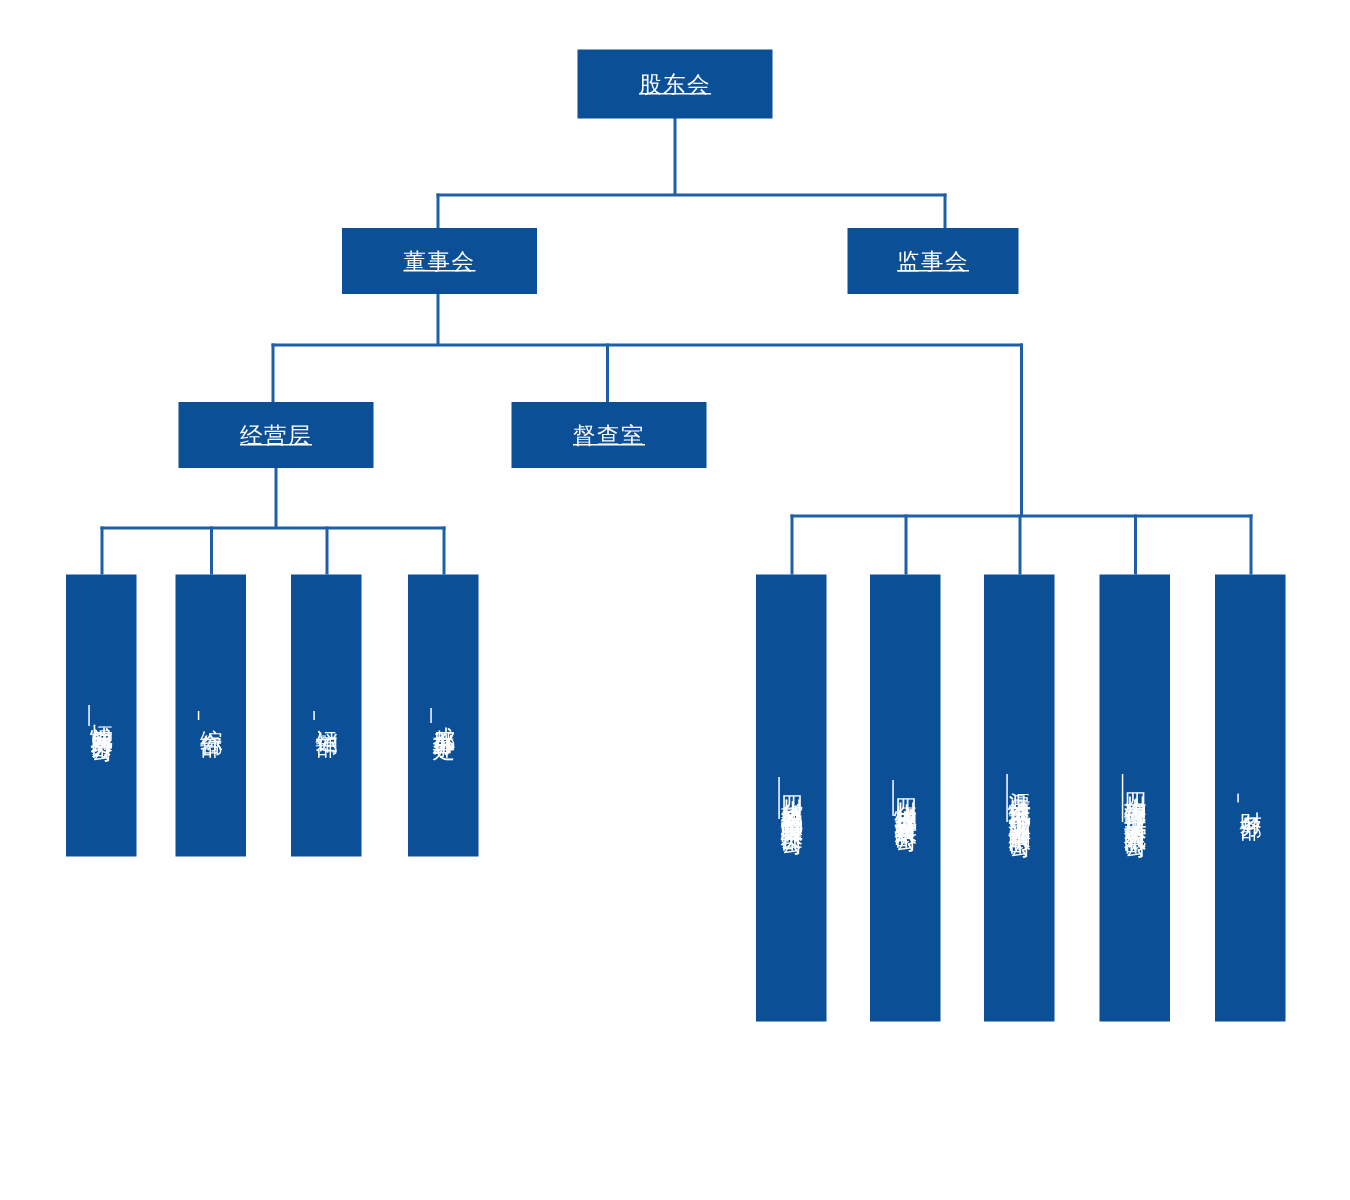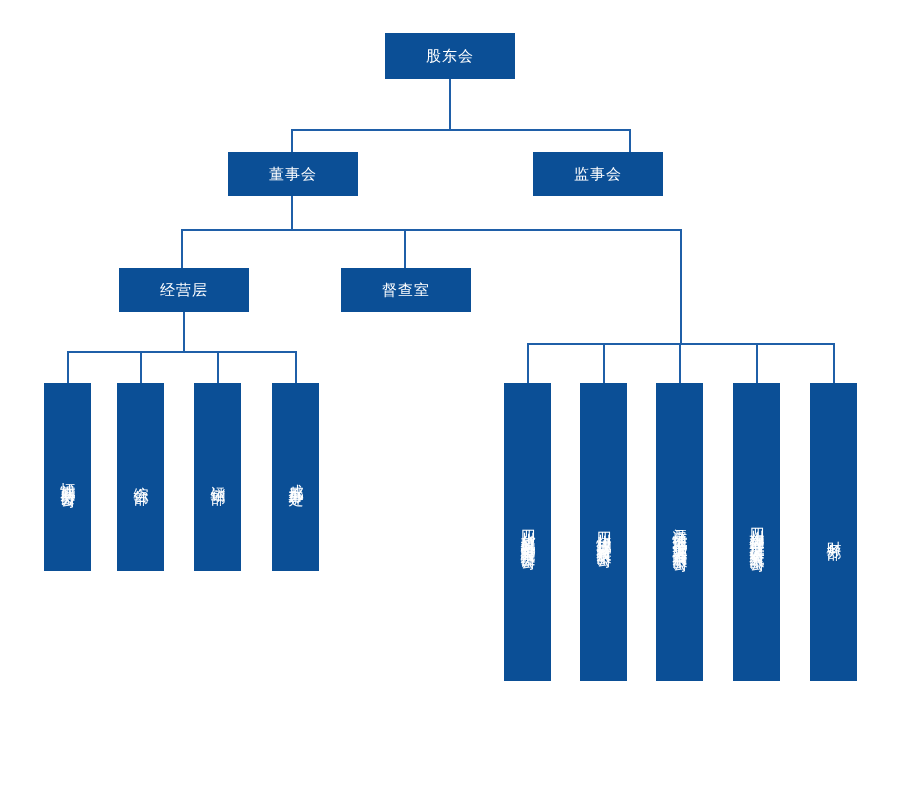--- a/index.html
+++ b/index.html
@@ -41,20 +41,21 @@
     letter-spacing: 2px;
     padding: 6px 0;
   }
   .node.vert .node-label {
     writing-mode: vertical-rl;
     text-orientation: upright;
     white-space: nowrap;
   }
   .node-label {
     display: block;
+    text-decoration: underline;
   }
   .conn {
     position: absolute;
     background: #1F5FA8;
   }
   .conn.v { width: 2px; }
   .conn.h { height: 2px; }
 </style>
 </head>
 <body>
@@ -87,21 +88,21 @@
   <div class="conn v" style="left:833px; top:343px; height:40px;"></div>
 
   <div class="node horiz" style="left:385px; top:33px; width:130px; height:46px;">
     <span class="node-label">股东会</span>
   </div>
 
   <div class="node horiz" style="left:228px; top:152px; width:130px; height:44px;justify-content:center;">
     <span class="node-label">董事会</span>
   </div>
 
-  <div class="node horiz" style="left:533px; top:152px; width:130px; height:44px;justify-content:center;">
+  <div class="node horiz" style="left:565px; top:152px; width:114px; height:44px;justify-content:center;">
     <span class="node-label">监事会</span>
   </div>
 
   <div class="node horiz" style="left:341px; top:268px; width:130px; height:44px;">
     <span class="node-label">督查室</span>
   </div>
 
   <div class="node horiz" style="left:119px; top:268px; width:130px; height:44px;">
     <span class="node-label">经营层</span>
   </div>

